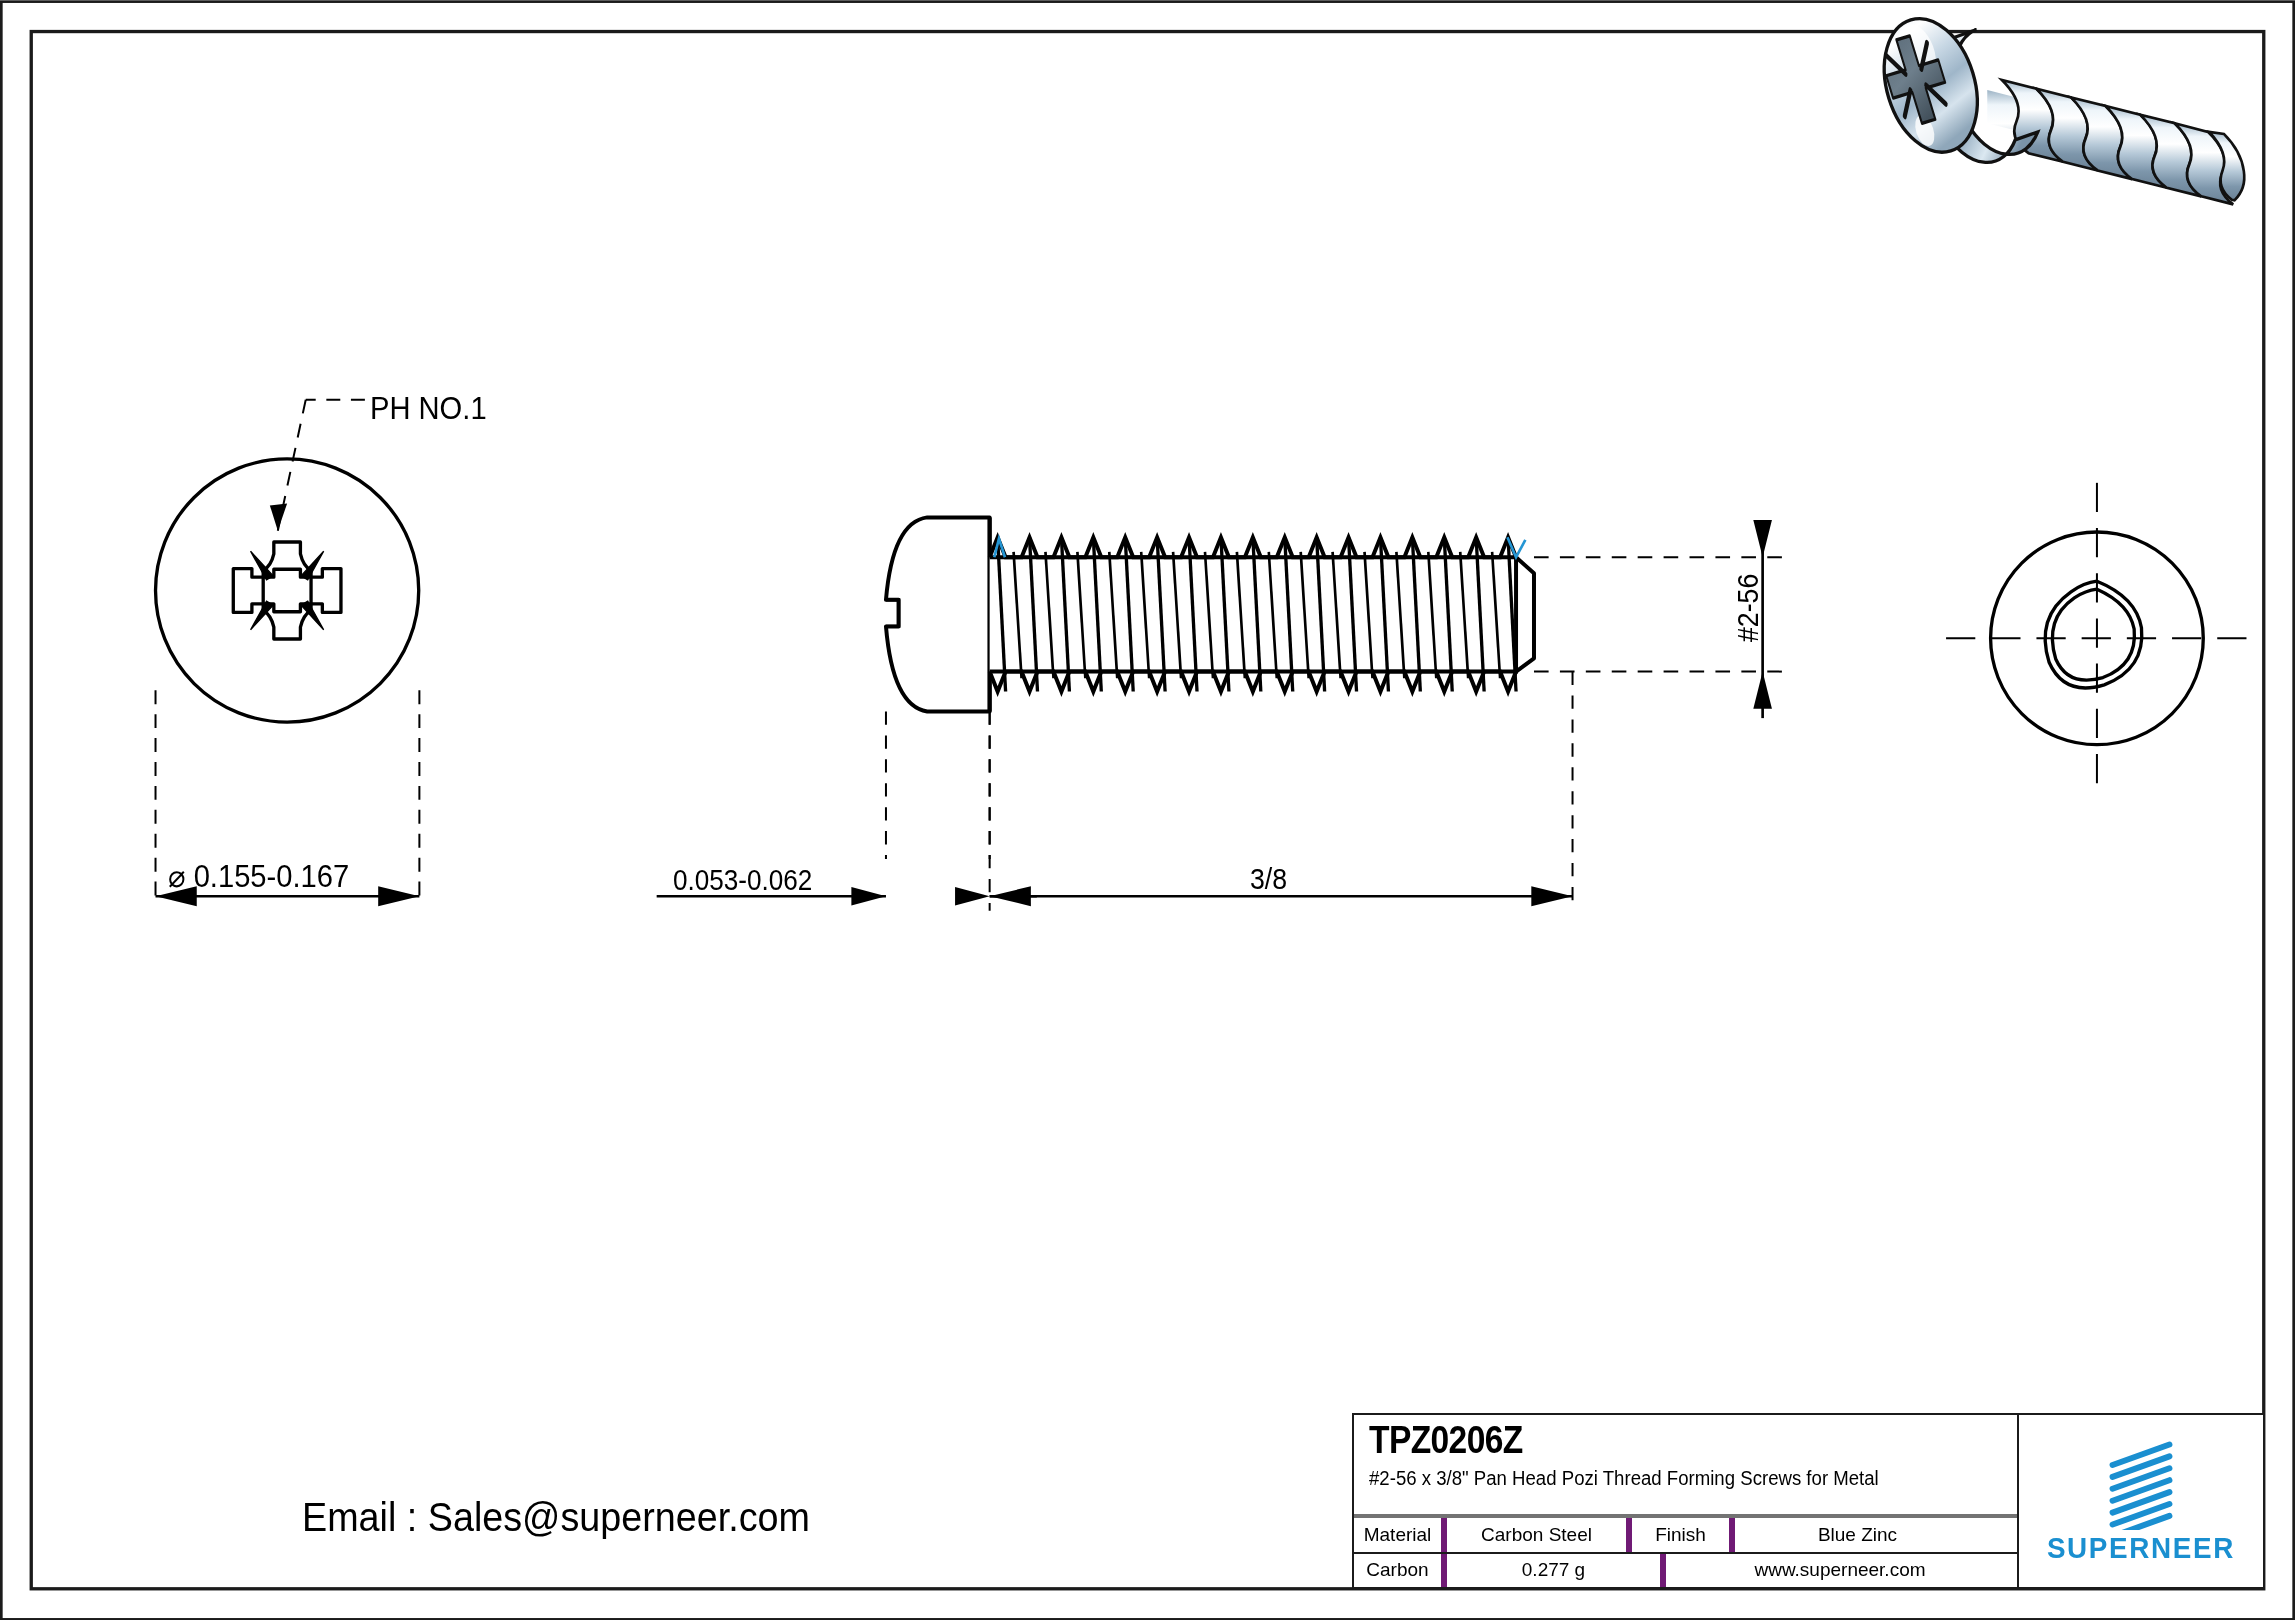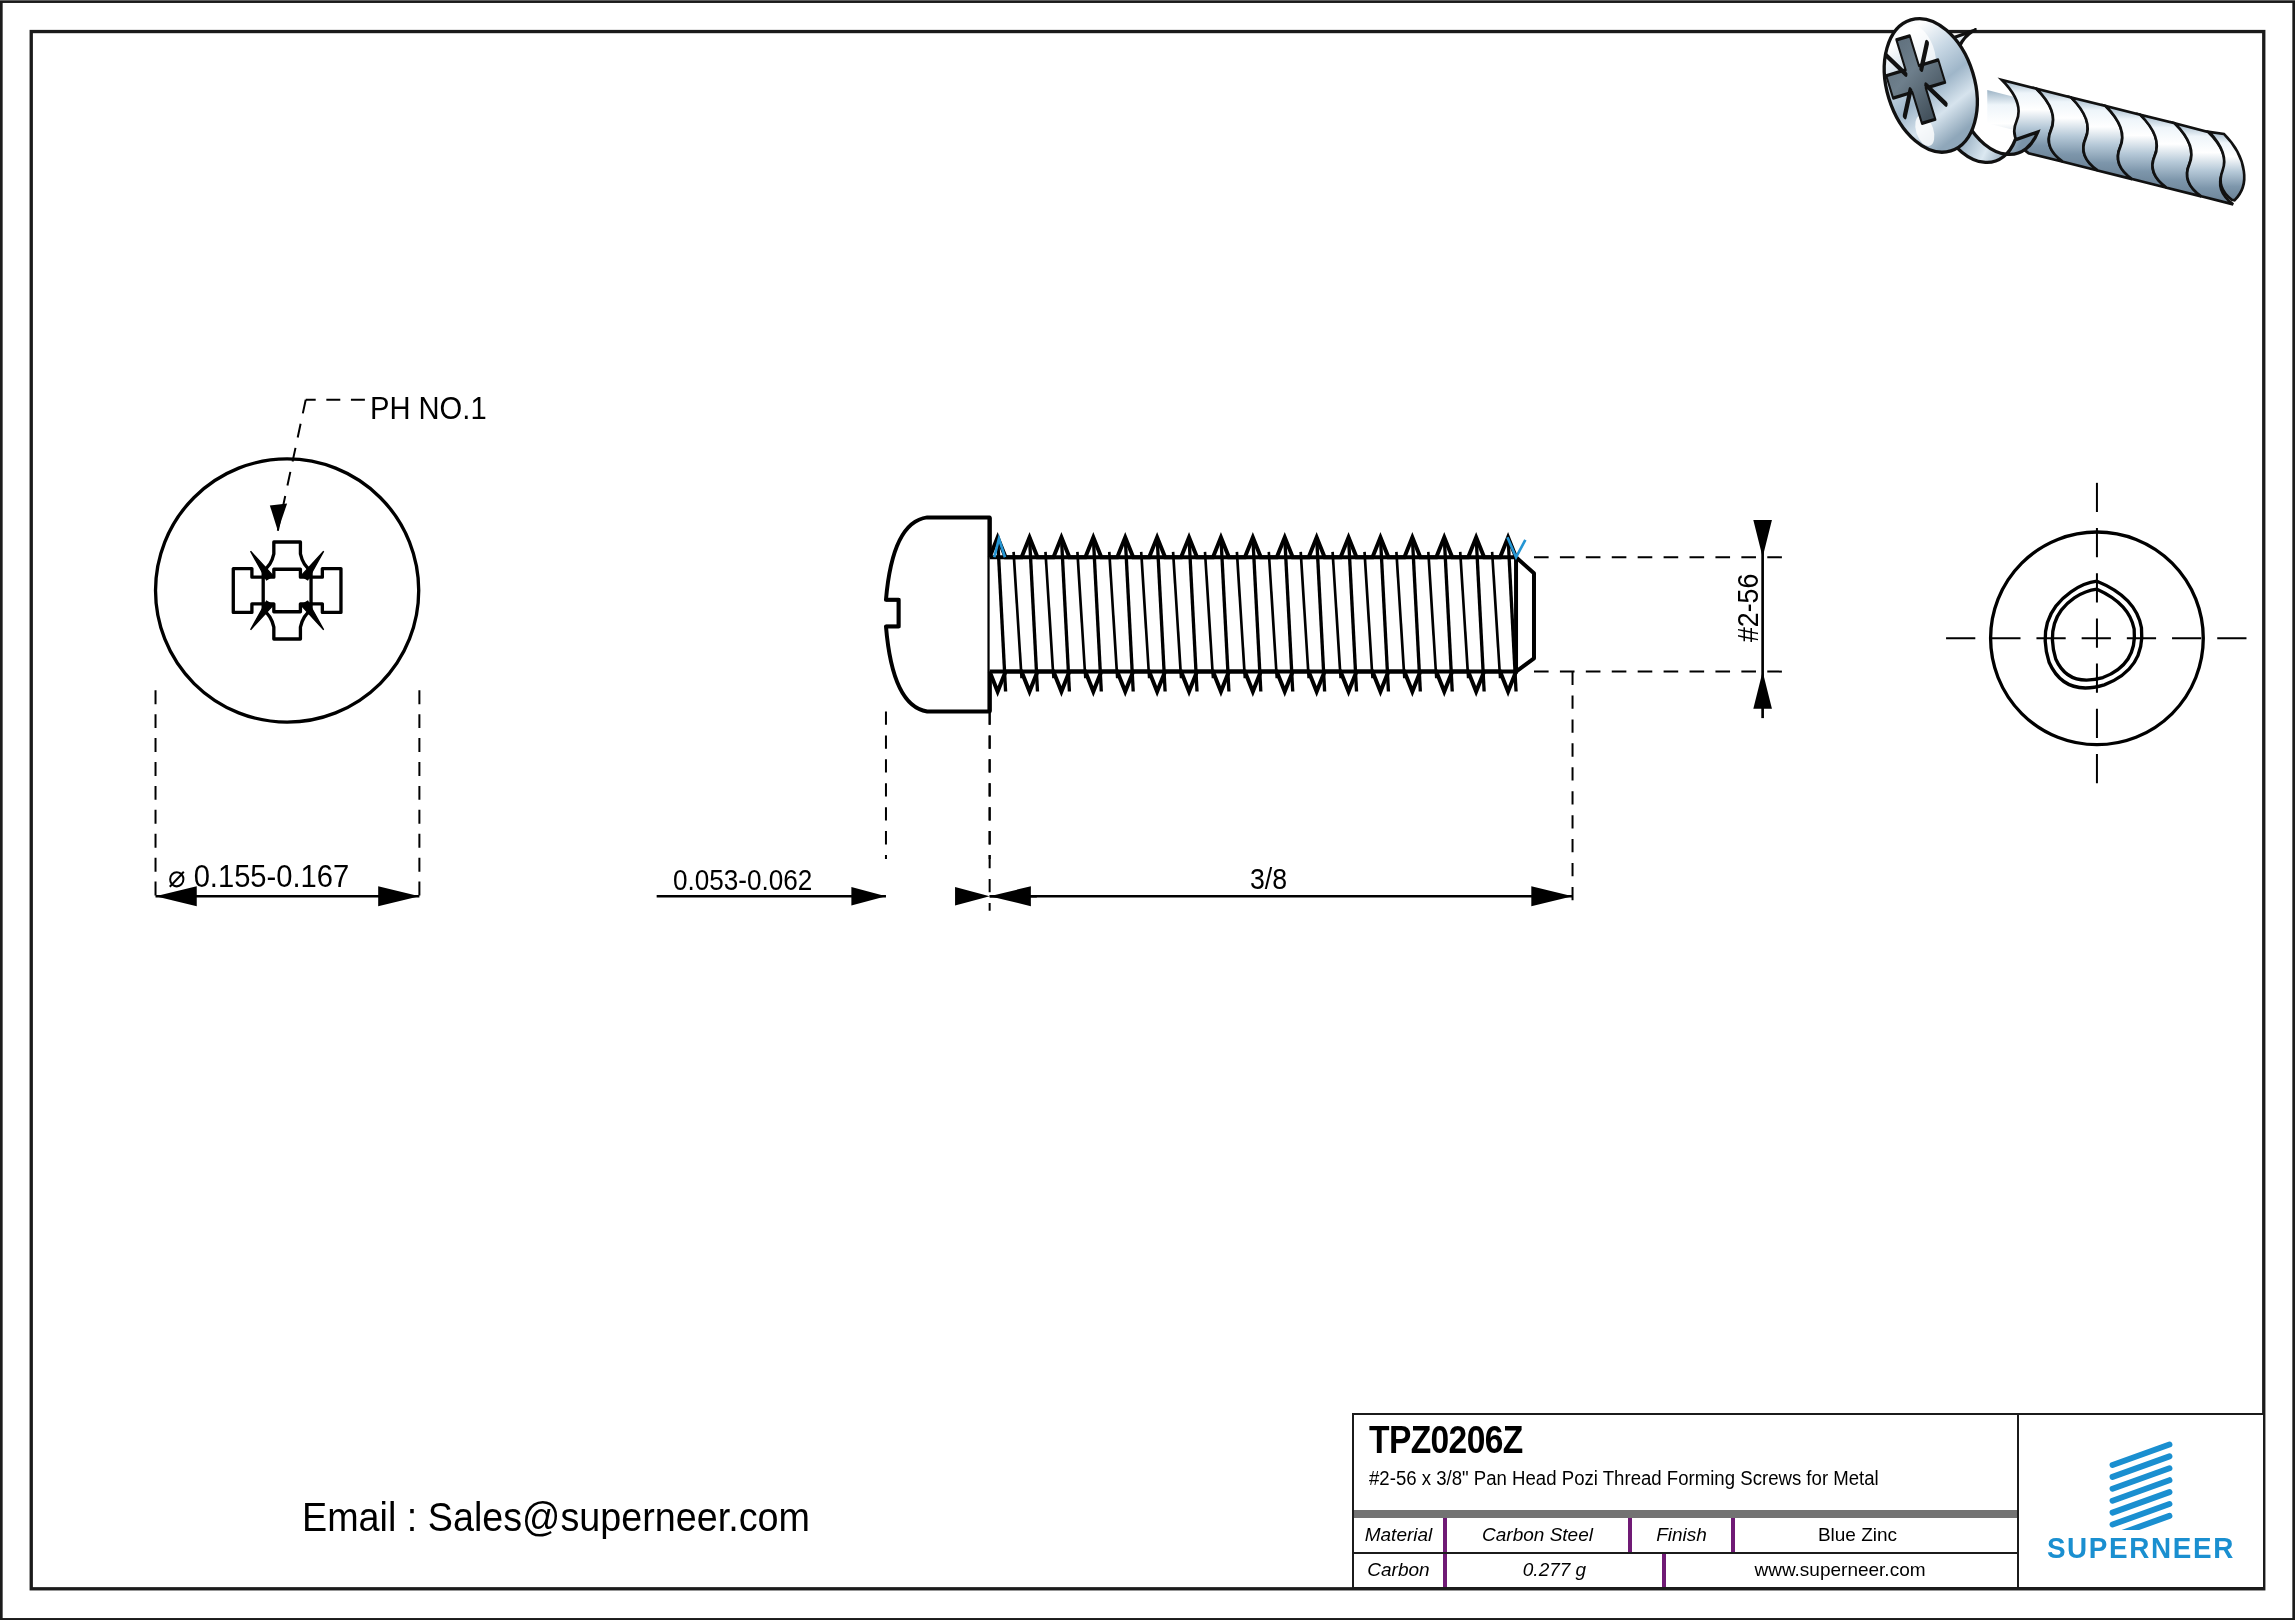--- a/index.html
+++ b/index.html
@@ -41,21 +41,21 @@
   #tb-left {
     width: 665px;
     display: flex;
     flex-direction: column;
     border-right: 2.7px solid #1b1b1b;
     box-sizing: border-box;
   }
   #tb-upper {
     height: 103px;
     box-sizing: border-box;
-    border-bottom: 8px solid #737373;
+    border-bottom: 4px solid #737373;
     padding: 5.3px 0 0 14.6px;
   }
   #part-number {
     font-size: 39px;
     font-weight: bold;
     letter-spacing: -0.7px;
     color: #000;
     line-height: 1.05;
     transform: scaleX(0.86);
     transform-origin: left center;
@@ -78,21 +78,21 @@
   .tb-cell {
     display: flex;
     align-items: center;
     justify-content: center;
     font-size: 19px;
     color: #000;
     box-sizing: border-box;
     white-space: nowrap;
     transform-origin: center center;
   }
-  .tb-cell.bordered-r { border-right: 4px solid #701a75; font-style: italic; }
+  .tb-cell.bordered-r { border-right: 6px solid #701a75; }
   .c-label-mat  { width: 93px; }
   .c-value-mat  { width: 185px; }
   .c-label-fin  { width: 103px; }
   .c-value-fin  { width: 245px; }
   .c-label-wt   { width: 93px; }
   .c-value-wt   { width: 219px; }
   .c-value-web  { width: 348px; }
   #website-link { color: #000000; }
 
   #tb-logo {

